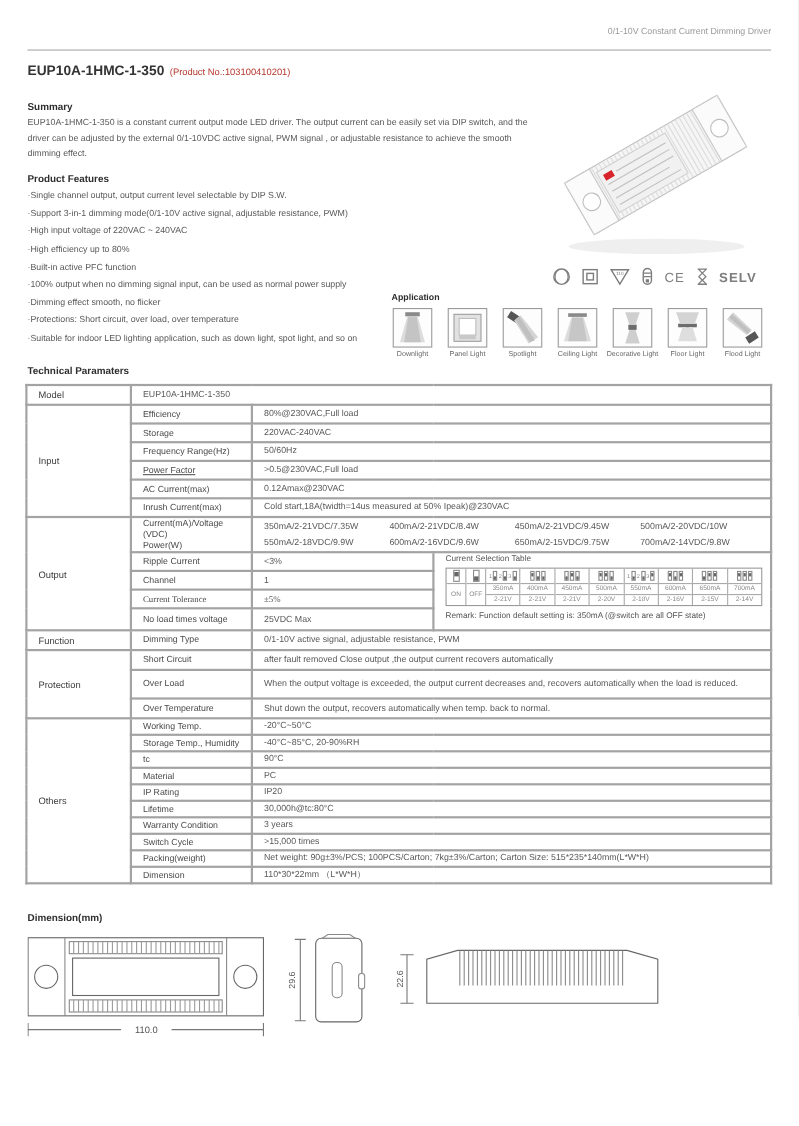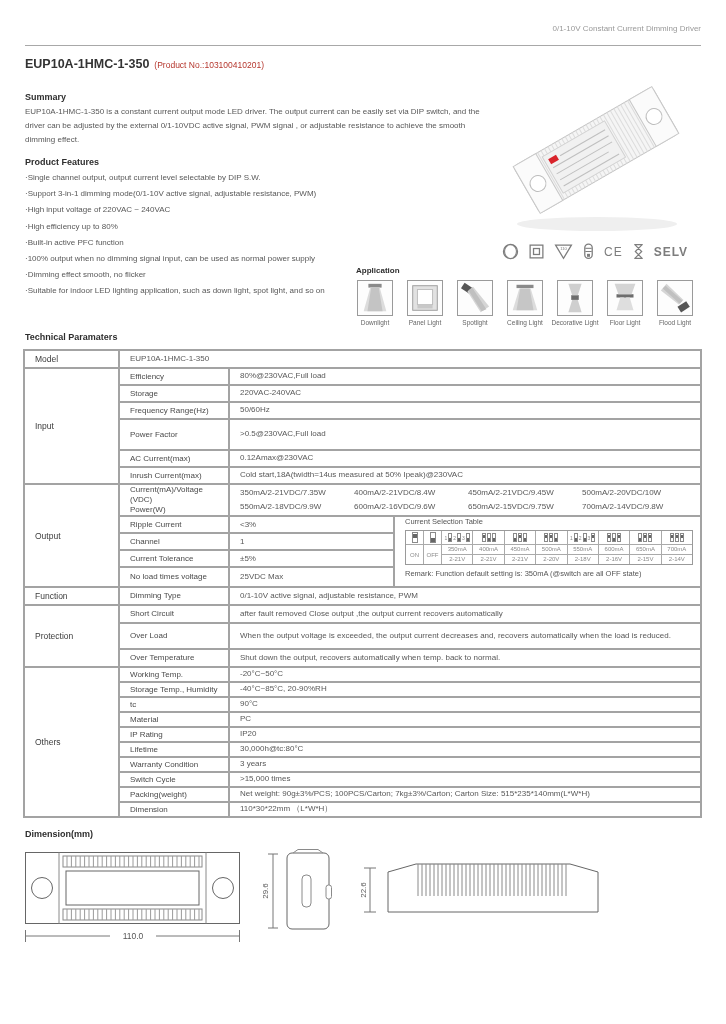--- a/index.html
+++ b/index.html
@@ -101,20 +101,21 @@
 
   <div class="abs h features-h">Product Features</div>
   <div class="abs features-l" id="feature-list">
       <div class="feat-item">·Single channel output, output current level selectable by DIP S.W.</div>
       <div class="feat-item">·Support 3-in-1 dimming mode(0/1-10V active signal, adjustable resistance, PWM)</div>
       <div class="feat-item">·High input voltage of 220VAC ~ 240VAC</div>
       <div class="feat-item">·High efficiency up to 80%</div>
       <div class="feat-item">·Built-in active PFC function</div>
       <div class="feat-item">·100% output when no dimming signal input, can be used as normal power supply</div>
       <div class="feat-item">·Dimming effect smooth, no flicker</div>
+      <div class="feat-item">·Protections: Short circuit, over load, over temperature</div>
       <div class="feat-item">·Suitable for indoor LED lighting application, such as down light, spot light, and so on</div>
     </div>
 
   <div class="abs product-visual">
     <svg width="218" height="188" viewBox="0 0 218 188">
       <ellipse cx="104" cy="166" rx="80" ry="7" fill="#efefef"></ellipse>
       <g transform="translate(103,92) rotate(-30)">
         <rect x="-80" y="-27" width="160" height="54" rx="4" fill="#f5f5f5" stroke="#c0c0c0"></rect>
         <g id="prod-ribs">
             <line x1="-52" y1="-27" x2="-52" y2="27" stroke="#dcdcdc"></line>
@@ -269,21 +270,21 @@
             <td class="t-val" colspan="2"><span class="val-wrap">80%@230VAC,Full load</span></td>
           </tr>
           <tr style="height: 17px;">
             <td class="t-label">Storage</td>
             <td class="t-val" colspan="2"><span class="val-wrap">220VAC-240VAC</span></td>
           </tr>
           <tr style="height: 17px;">
             <td class="t-label">Frequency Range(Hz)</td>
             <td class="t-val" colspan="2"><span class="val-wrap">50/60Hz</span></td>
           </tr>
-          <tr style="height: 31px;">
+          <tr style="height: 17px; text-decoration: underline;">
             <td class="t-label">Power Factor</td>
             <td class="t-val" colspan="2"><span class="val-wrap">&gt;0.5@230VAC,Full load</span></td>
           </tr>
           <tr style="height: 17px;">
             <td class="t-label">AC Current(max)</td>
             <td class="t-val" colspan="2"><span class="val-wrap">0.12Amax@230VAC</span></td>
           </tr>
           <tr style="height: 17px;">
             <td class="t-label">Inrush Current(max)</td>
             <td class="t-val" colspan="2"><span class="val-wrap">Cold start,18A(twidth=14us measured at 50% Ipeak)@230VAC</span></td>
@@ -458,21 +459,21 @@
                   <div class="sel-lab">2-14V</div>
                 </div>
               </div>
               <div class="sel-remark">Remark: Function default setting is: 350mA (@switch are all OFF state)</div>
             </td>
           </tr>
           <tr style="height: 17px;">
             <td class="t-label">Channel</td>
             <td class="t-val">1</td>
           </tr>
-          <tr style="height: 17px;">
+          <tr style="height: 17px; font-family: Liberation Serif, serif;">
             <td class="t-label">Current Tolerance</td>
             <td class="t-val">±5%</td>
           </tr>
           <tr style="height: 20px;">
             <td class="t-label">No load times voltage</td>
             <td class="t-val">25VDC Max</td>
           </tr>
           <tr style="height: 18px;">
             <td class="t-group" rowspan="1">Function</td>
             <td class="t-label">Dimming Type</td>

